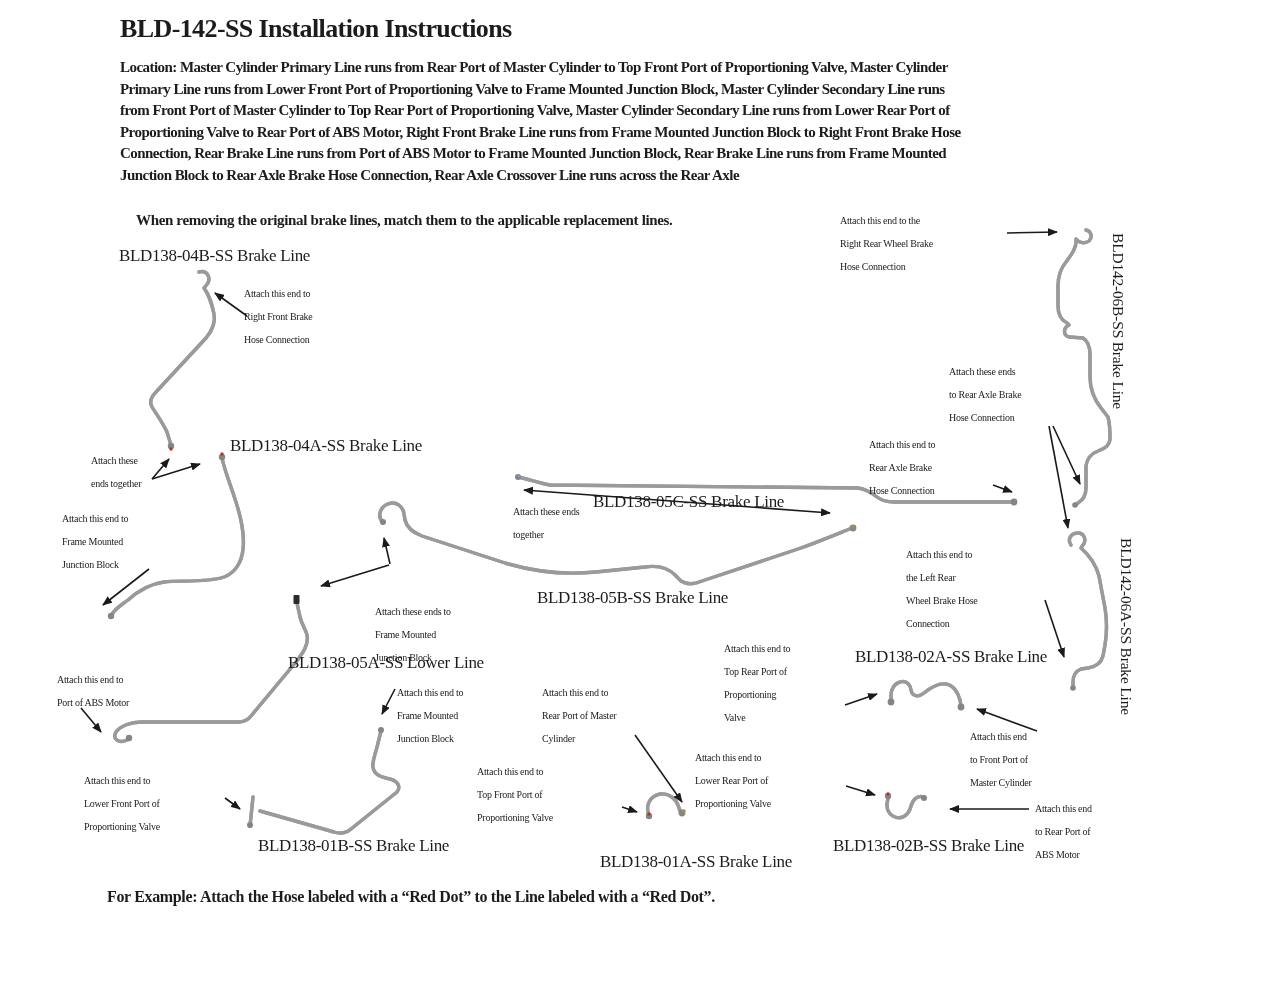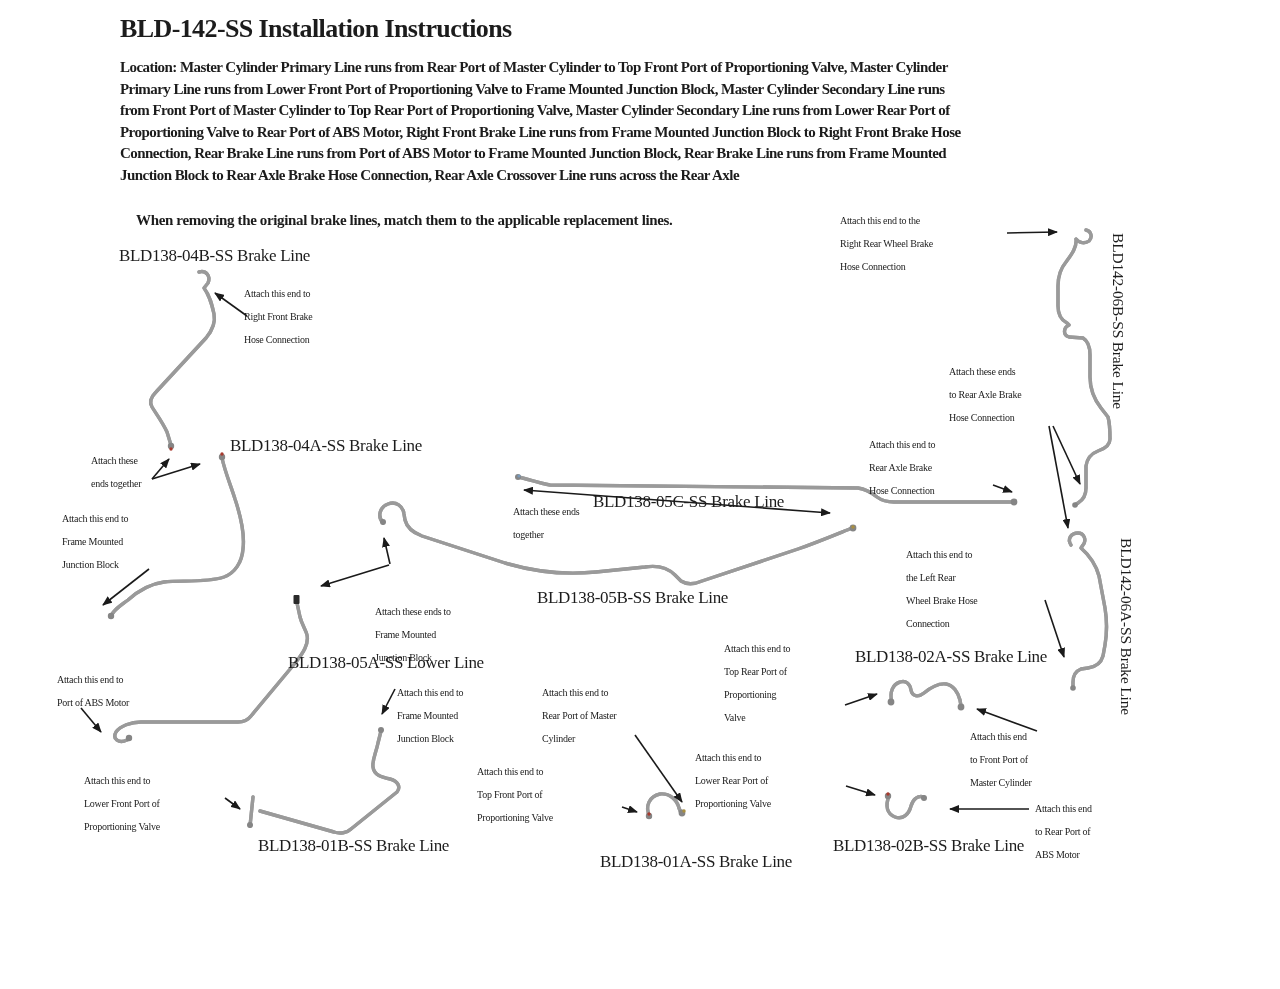--- a/index.html
+++ b/index.html
@@ -190,15 +190,16 @@
 Top Front Port of
 Proportioning Valve</div>
   <div class="abs callout" style="left:84px; top:769px;">Attach this end to
 Lower Front Port of
 Proportioning Valve</div>
   <div class="abs callout" style="left:1035px; top:797px;">Attach this end
 to Rear Port of
 ABS Motor</div>
 
   <div class="abs notes" style="left:107px; top:863px;">
+    <div>For Example: Attach the Hose labeled with a “Red Dot” to the Line labeled with a “Red Dot”.</div>
   </div>
 
 </div>
 
 </body></html>

